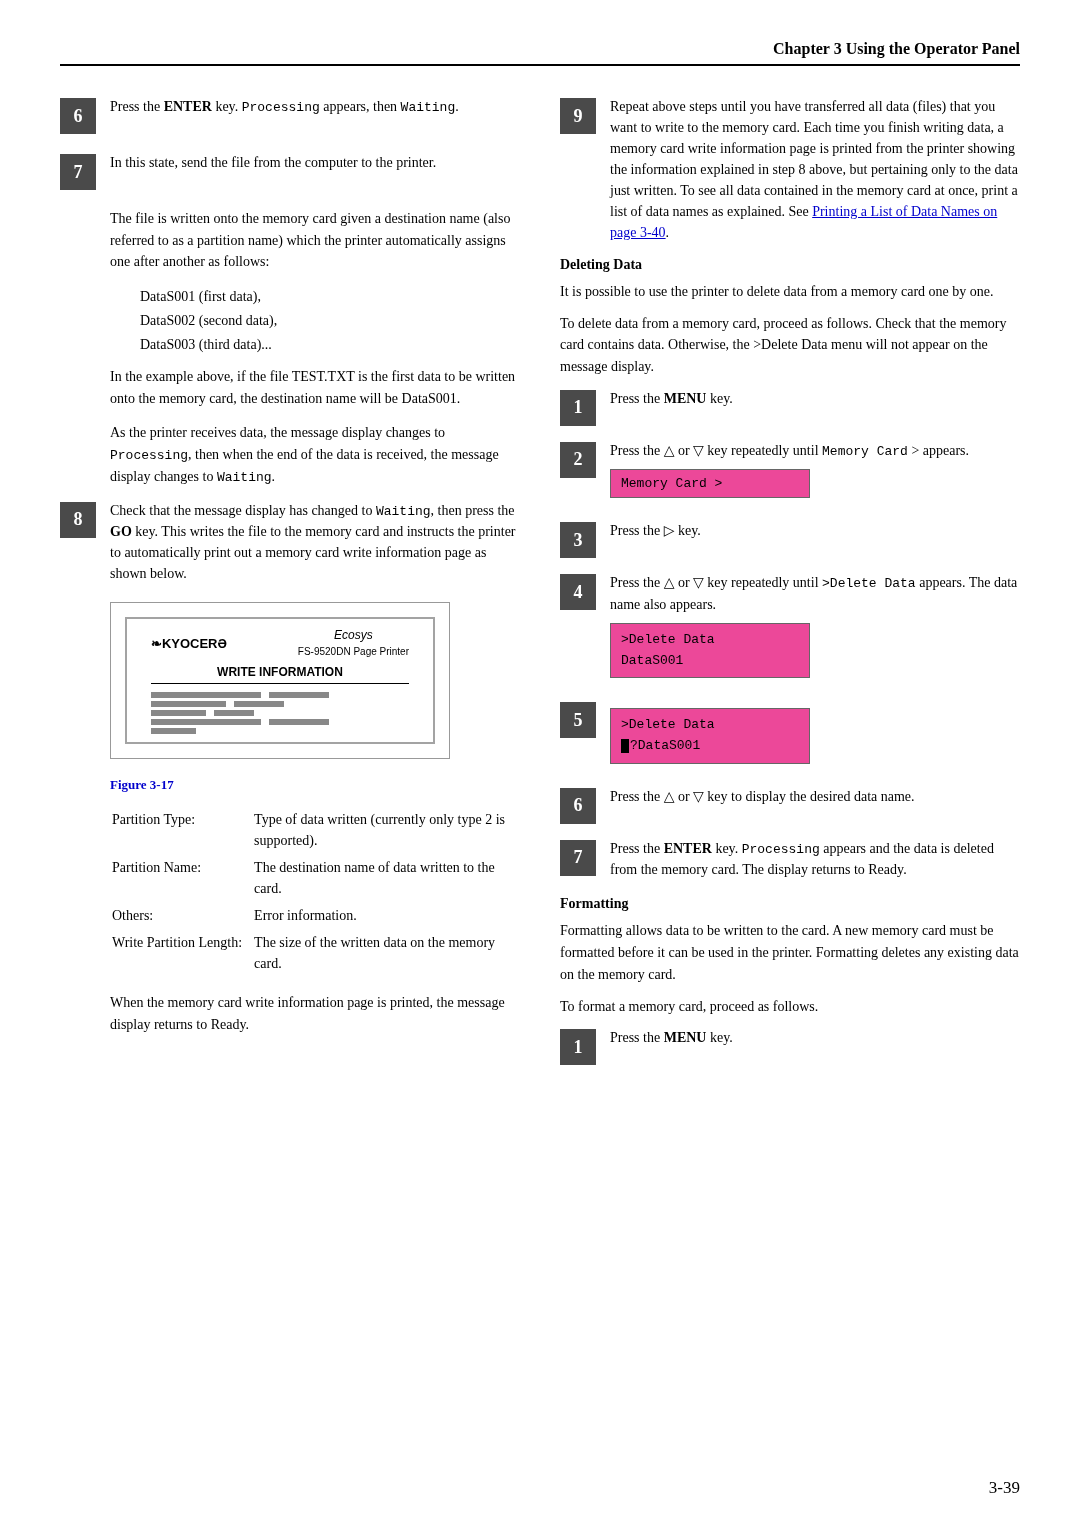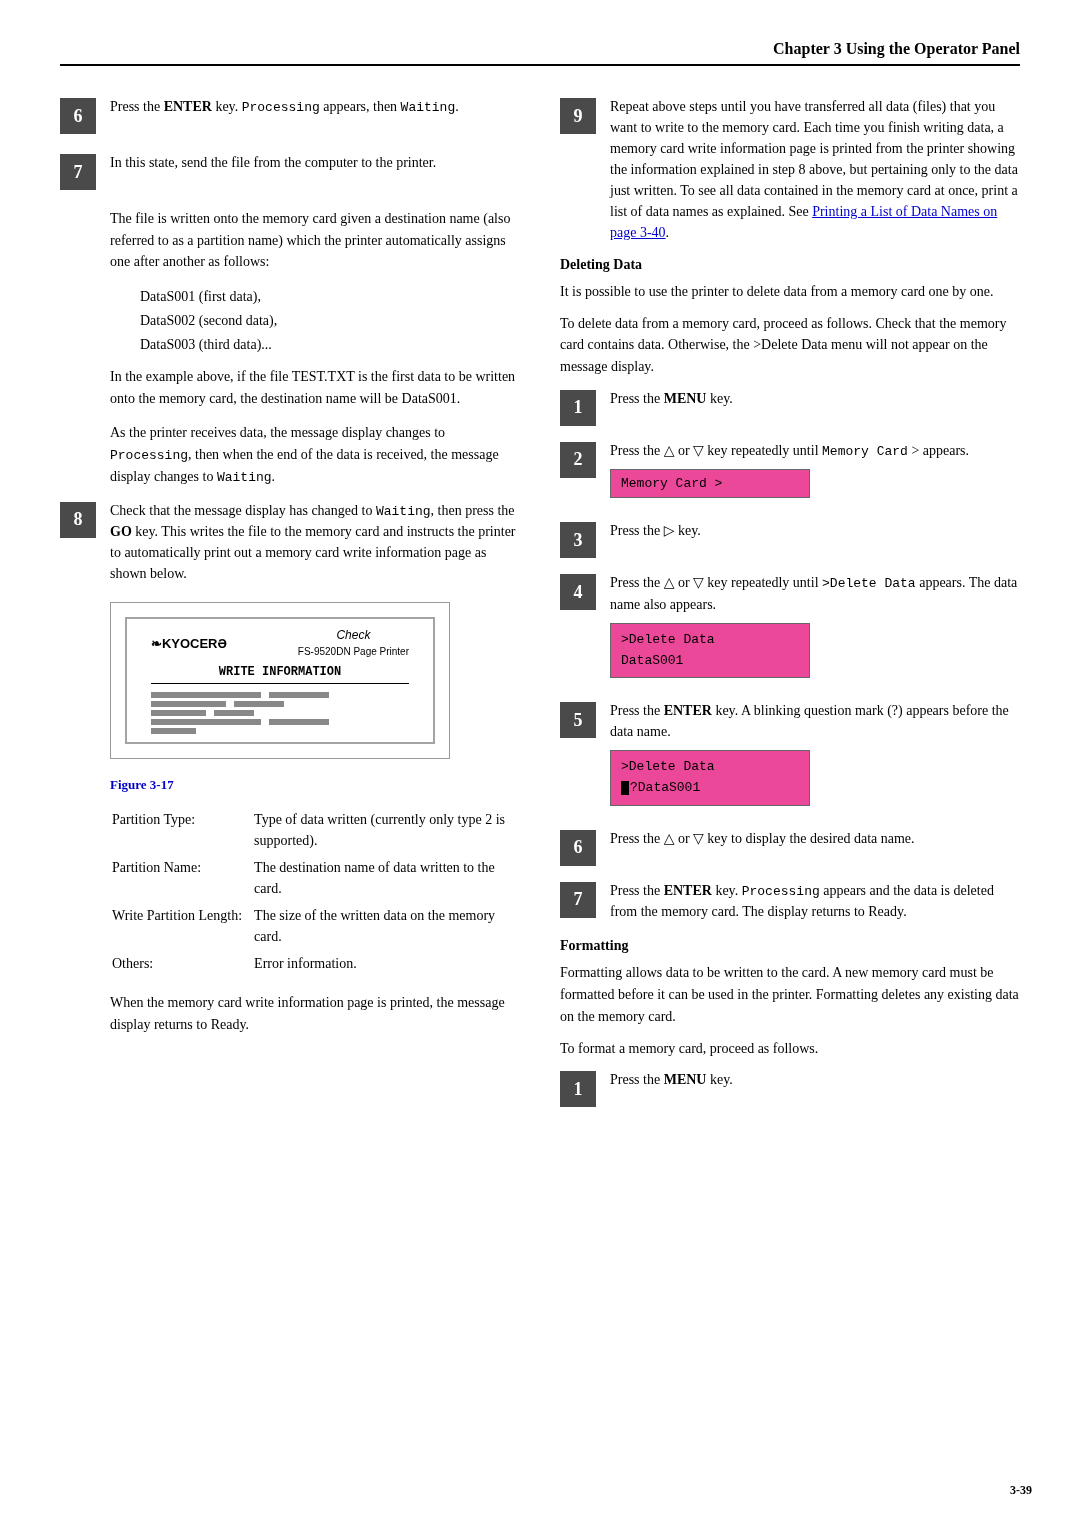--- a/index.html
+++ b/index.html
@@ -107,21 +107,21 @@
       font-size: 10px;
       font-family: Arial, sans-serif;
     }
     .write-info-title {
       text-align: center;
       font-weight: bold;
       font-size: 12px;
       border-bottom: 1px solid #000;
       padding-bottom: 4px;
       margin-bottom: 8px;
-      font-family: Liberation Mono, monospace;
+      font-family: Liberation Sans, sans-serif;
     }
     .mock-bars {
       display: flex;
       flex-direction: column;
       gap: 3px;
     }
     .mock-row {
       display: flex;
       gap: 8px;
     }
@@ -201,23 +201,23 @@
       height: 14px;
       background: #000;
       vertical-align: middle;
       margin-right: 1px;
       animation: blink 1s step-end infinite;
     }
     @keyframes blink { 50% { opacity: 0; } }
     .page-number {
       position: absolute;
       bottom: 30px;
-      right: 48px;
-      font-size: 12px;
-      font-weight: bold;
+      right: 60px;
+      font-size: 17px;
+      font-weight: normal;
     }
     .right-body-para {
       margin-bottom: 10px;
       line-height: 1.55;
     }
   </style>
 </head>
 <body>
 
 <div class="page">
@@ -267,21 +267,21 @@
             Check that the message display has changed to <code>Waiting</code>, then press the <strong>GO</strong> key. This writes the file to the memory card and instructs the printer to automatically print out a memory card write information page as shown below.
           </p>
         </div>
       </div>
 
       <div class="figure-box">
         <div class="figure-inner">
           <div class="figure-header">
             <span class="kyocera-logo">❧KYOCERƏ</span>
             <div style="text-align:center;">
-              <span class="ecosys-logo"><em>Check</em></span><br>
+              <span class="ecosys-logo"><em>Ecosys</em></span><br>
               <span class="printer-model">FS-9520DN Page Printer</span>
             </div>
           </div>
           <div class="write-info-title">WRITE INFORMATION</div>
           <div class="mock-bars">
             <div class="mock-row">
               <div class="bar" style="width:110px;"></div>
               <div class="bar" style="width:60px;"></div>
             </div>
             <div class="mock-row">
@@ -309,26 +309,26 @@
         <tbody>
           <tr>
             <td>Partition Type:</td>
             <td>Type of data written (currently only type 2 is supported).</td>
           </tr>
           <tr>
             <td>Partition Name:</td>
             <td>The destination name of data written to the card.</td>
           </tr>
           <tr>
+            <td>Others:</td>
+            <td>Error information.</td>
+          </tr>
+          <tr>
             <td>Write Partition Length:</td>
             <td>The size of the written data on the memory card.</td>
-          </tr>
-          <tr>
-            <td>Others:</td>
-            <td>Error information.</td>
           </tr>
         </tbody>
       </table>
 
       <p class="body-para">When the memory card write information page is printed, the message display returns to Ready.</p>
 
 
     </div>
 
     <div class="col-right">
@@ -377,21 +377,20 @@
           <div class="lcd-box" style="padding: 6px 10px; line-height: 1.6;">
             <div>&gt;Delete Data</div>
             <div>DataS001</div>
           </div>
         </div>
       </div>
 
       <div class="right-step-block">
         <div class="right-step-num-box">5</div>
         <div class="right-step-content">
-          <p>Press the <strong>ENTER</strong> key. A blinking question mark (?) appears before the data name.</p>
           <div class="lcd-box" style="padding: 6px 10px; line-height: 1.6;">
             <div>&gt;Delete Data</div>
             <div><span class="blink-cursor"></span>?DataS001</div>
           </div>
         </div>
       </div>
 
       <div class="right-step-block">
         <div class="right-step-num-box">6</div>
         <div class="right-step-content">

